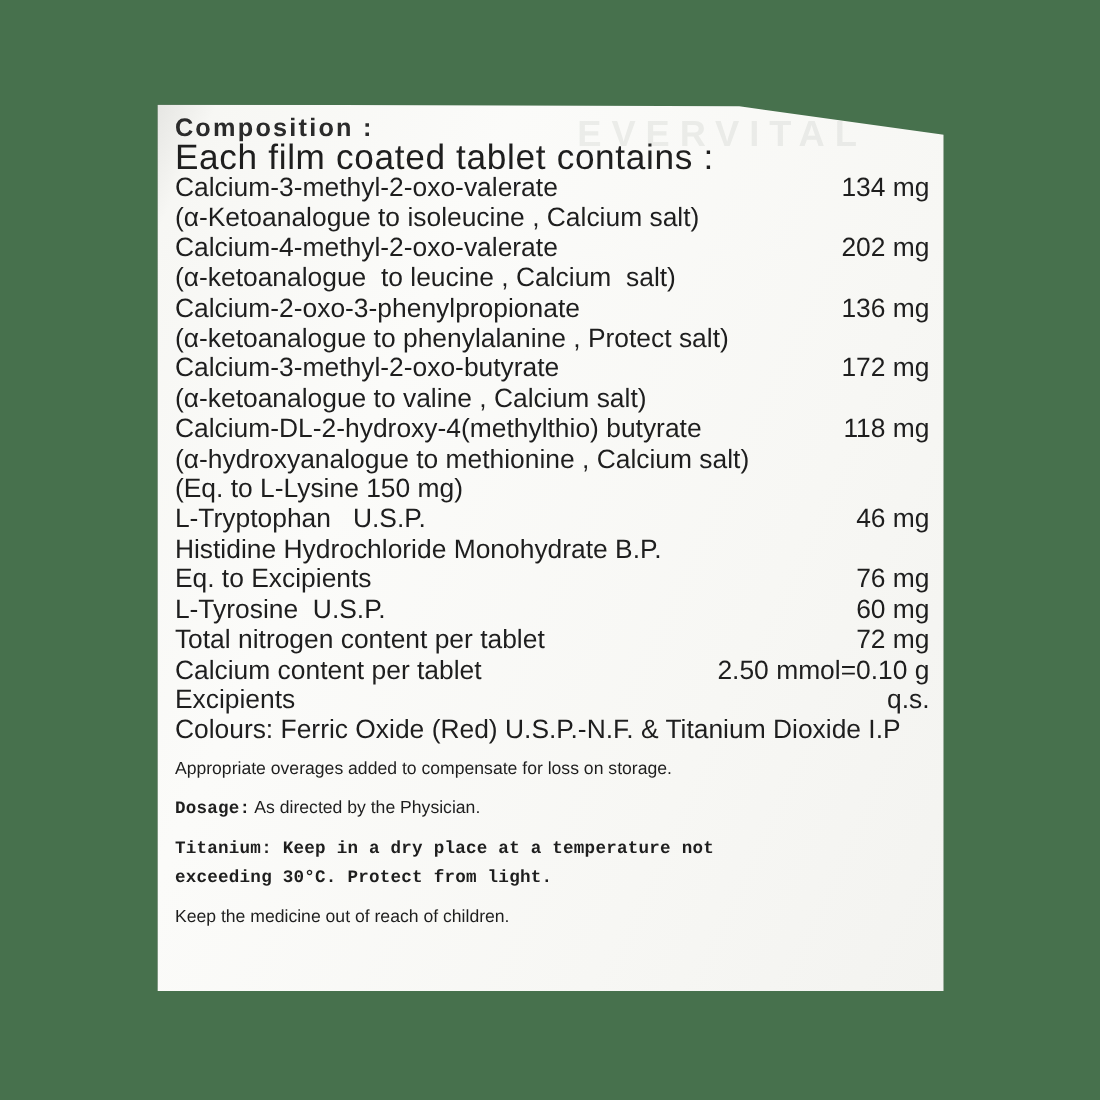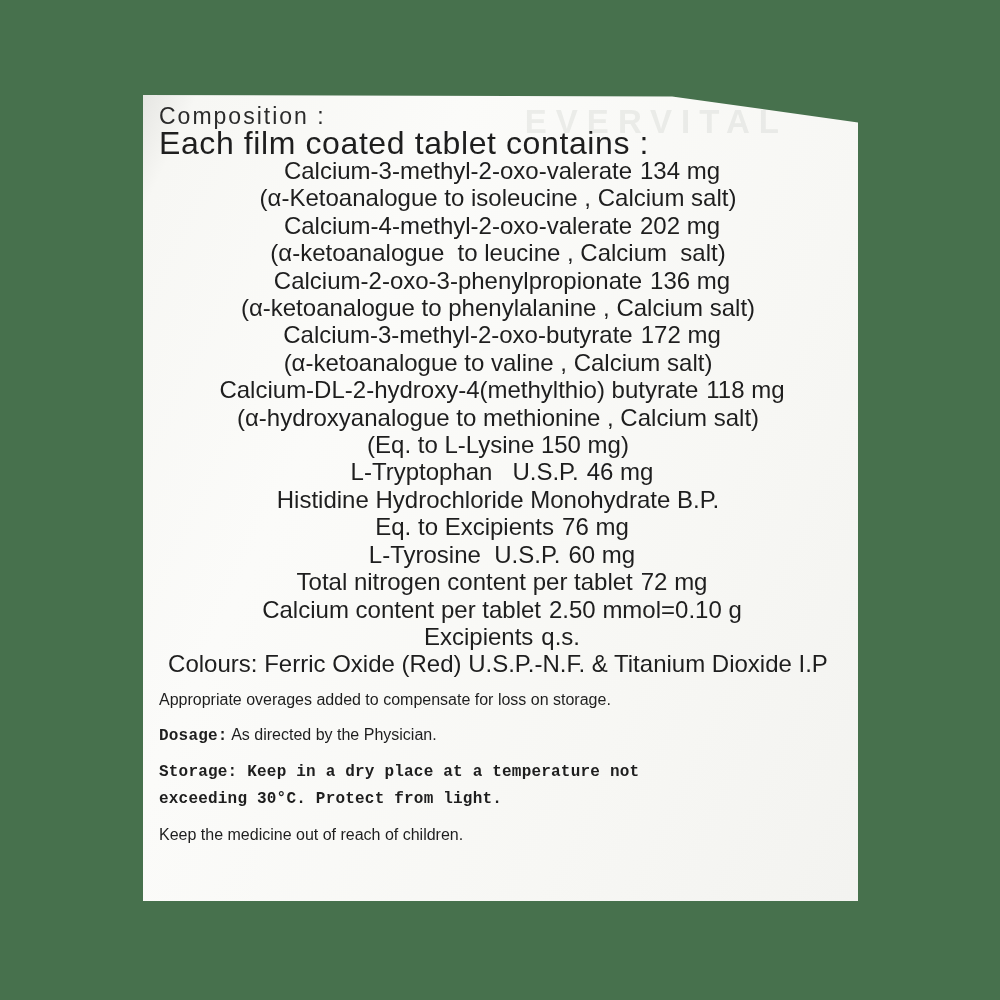--- a/index.html
+++ b/index.html
@@ -27,36 +27,36 @@
   .watermark{
     position:absolute;
     top:8px;right:70px;
     font-size:33px;font-weight:bold;
     letter-spacing:9px;
     color:rgba(110,115,105,0.10);
     pointer-events:none;
     margin-left:18px;
   }
   .heading{
-    font-size:23px;font-weight:normal;
+    font-size:23px;font-weight:bold;
     letter-spacing:2px;
     color:#2b2b2b;
     line-height:28px;
     white-space:pre;
   }
   .subheading{
     font-size:32px;
     letter-spacing:0.6px;
     line-height:27px;
     white-space:pre;
   }
   .comp-table{display:block;}
   .row{
     display:flex;
-    justify-content:center;
+    justify-content:space-between;
     align-items:baseline;
     font-size:24px;
     line-height:27.4px;
   }
   .row .name{white-space:pre;}
   .row .amount{white-space:pre;margin-left:8px;}
   .notes{display:block;margin-top:2px;}
   .note{
     font-size:16px;
     line-height:27.4px;
@@ -88,21 +88,21 @@
         </div>
         <div class="row">
           <span class="name">(α-ketoanalogue  to leucine , Calcium  salt)</span>
           <span class="amount"></span>
         </div>
         <div class="row">
           <span class="name">Calcium-2-oxo-3-phenylpropionate</span>
           <span class="amount">136 mg</span>
         </div>
         <div class="row">
-          <span class="name">(α-ketoanalogue to phenylalanine , Calcium salt)</span>
+          <span class="name">(α-ketoanalogue to phenylalanine , Protect salt)</span>
           <span class="amount"></span>
         </div>
         <div class="row">
           <span class="name">Calcium-3-methyl-2-oxo-butyrate</span>
           <span class="amount">172 mg</span>
         </div>
         <div class="row">
           <span class="name">(α-ketoanalogue to valine , Calcium salt)</span>
           <span class="amount"></span>
         </div>
@@ -147,18 +147,18 @@
           <span class="amount">q.s.</span>
         </div>
         <div class="row">
           <span class="name">Colours: Ferric Oxide (Red) U.S.P.-N.F. &amp; Titanium Dioxide I.P</span>
           <span class="amount"></span>
         </div>
       </div>
     <div class="notes">
         <div class="note gap"><span>Appropriate overages added to compensate for loss on storage.</span></div>
         <div class="note gap"><span class="bold">Dosage:</span><span> As directed by the Physician.</span></div>
-        <div class="note gap bold"><span class="bold">Storage:</span><span> Keep in a dry place at a temperature not</span></div>
+        <div class="note gap bold"><span class="bold">Titanium:</span><span> Keep in a dry place at a temperature not</span></div>
         <div class="note bold"><span>exceeding 30°C. Protect from light.</span></div>
         <div class="note gap"><span>Keep the medicine out of reach of children.</span></div>
       </div>
   </div>
 </div>
 
 </body></html>

